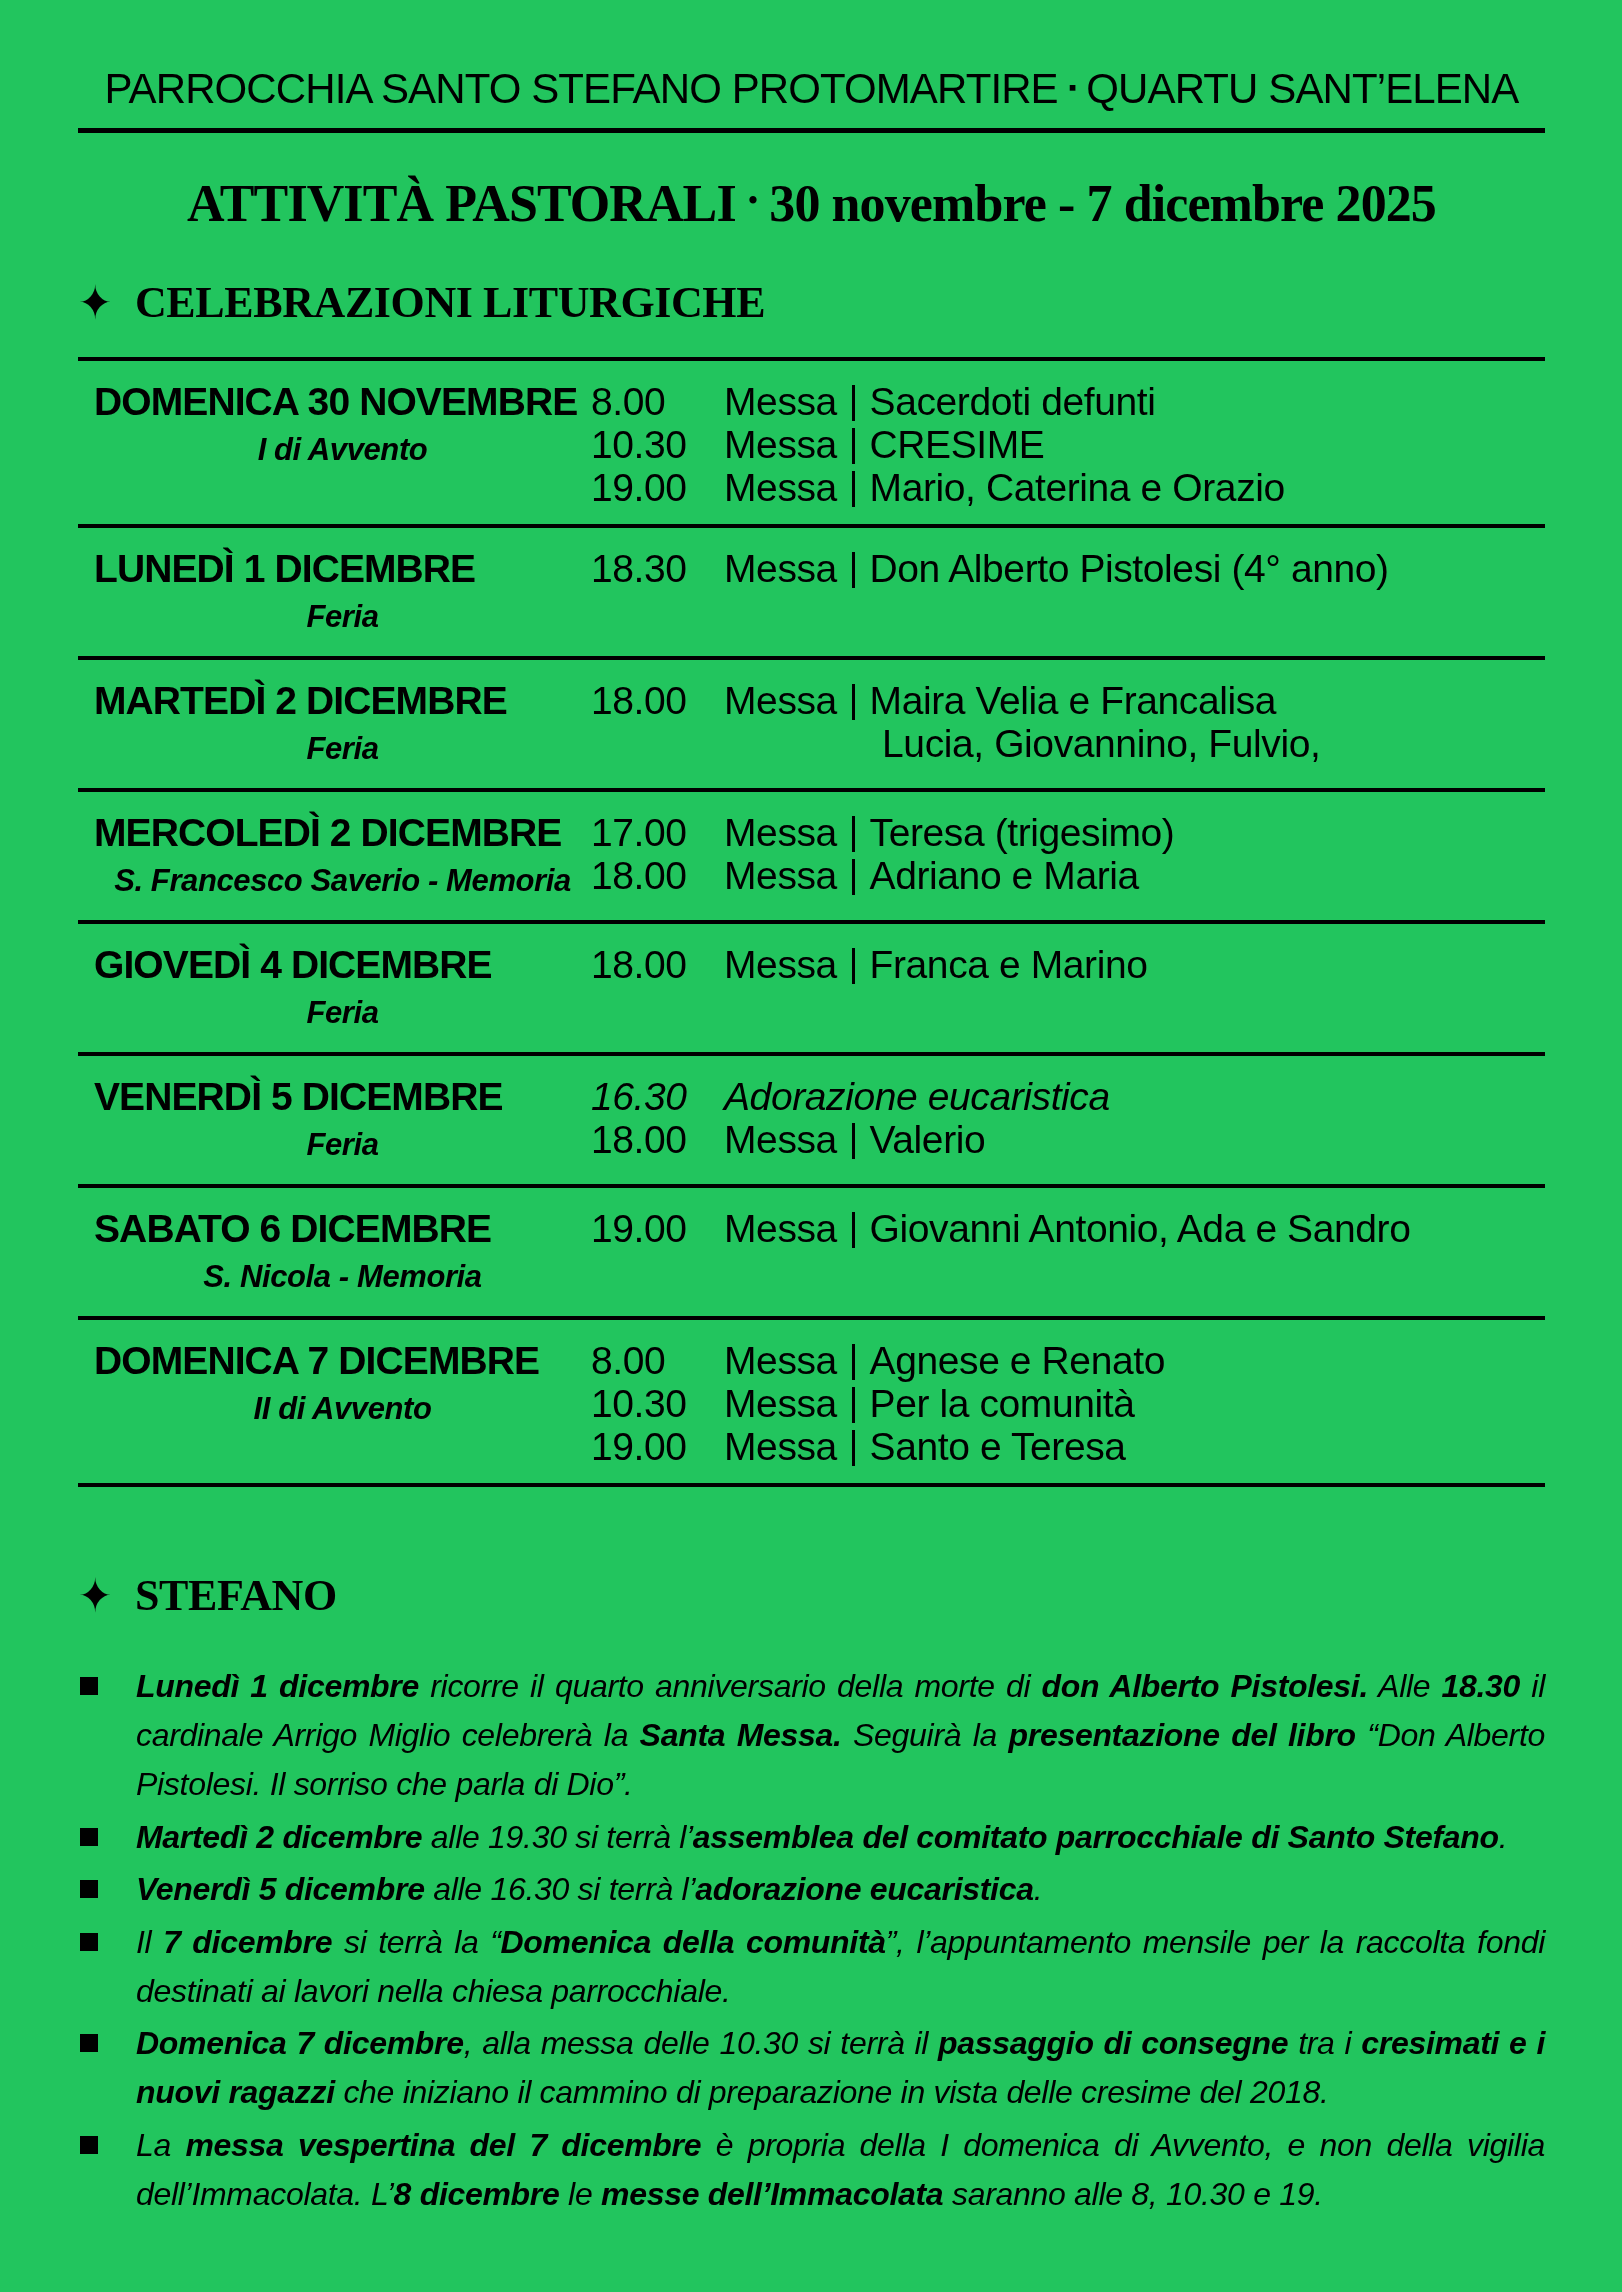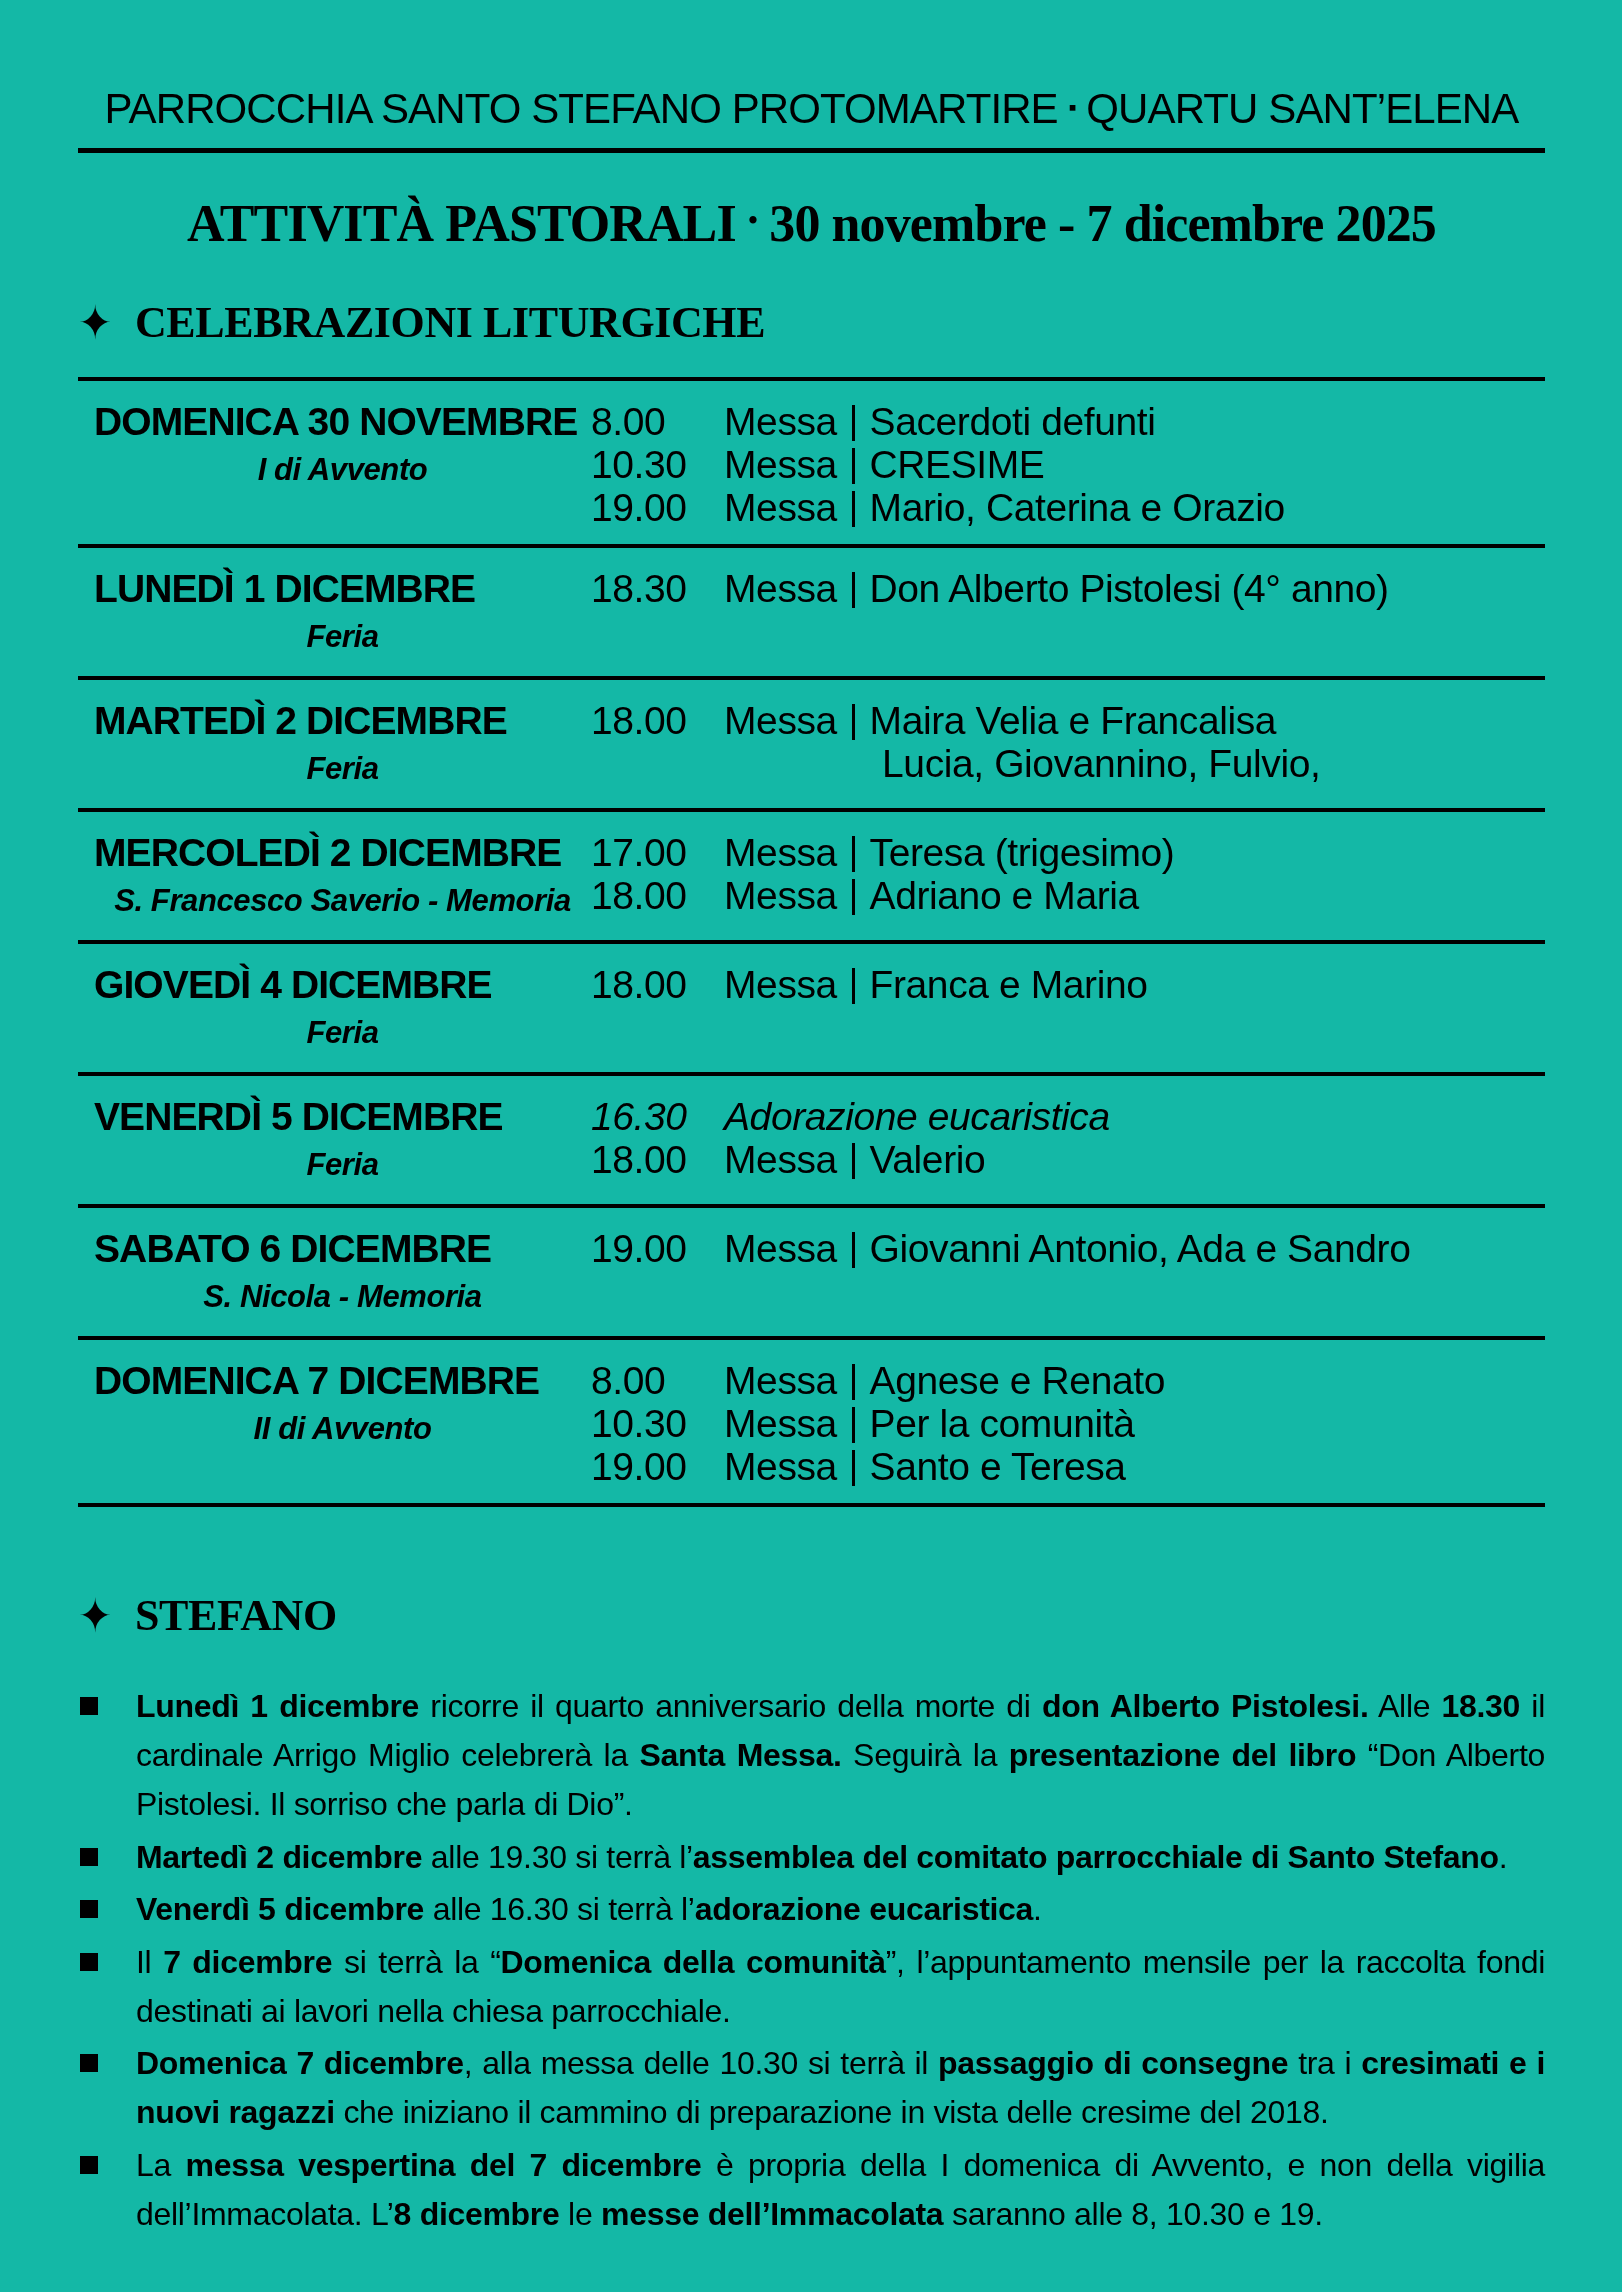--- a/index.html
+++ b/index.html
@@ -1,21 +1,21 @@
 <!DOCTYPE html>
 <html style="font-size:14.3px"><head>
 <meta charset="utf-8">
 <style>
   html,body{margin:0;padding:0;background:#e8e8e8;}
   .page{
     position:relative;
     width:1623px;height:2293px;
-    background:#14b8a6;color:#000;
+    background:#22c55e;color:#000;
     box-sizing:border-box;
-    padding:84px 78px 0 78px;
+    padding:64px 78px 0 78px;
     font-family:"Liberation Sans",sans-serif;
     overflow:hidden;
   }
   
   .parish-header{
     text-align:center;
     font-size:42px;line-height:47px;
     letter-spacing:-0.9px;
     white-space:nowrap;
   }
@@ -94,21 +94,21 @@
   .pipe{
     flex:0 0 auto;
     display:inline-block;
     width:2.7px;height:36px;
     background:#000;
     margin:4.5px 15px 0 15px;
   }
   .desc-line + .desc-line{padding-left:12.5px;}
   .entry.italic .time,.entry.italic .evt-label{font-style:italic;}
   
-  .notices{margin-top:41px;}
+  .notices{margin-top:41px;font-style:italic;}
   .notice-item{
     position:relative;
     padding-left:58px;
     margin-bottom:3.6px;
     text-align:justify;
     font-size:32px;line-height:49px;
     letter-spacing:-0.3px;
   }
   .notice-item .bullet{
     position:absolute;left:1.8px;top:15px;

